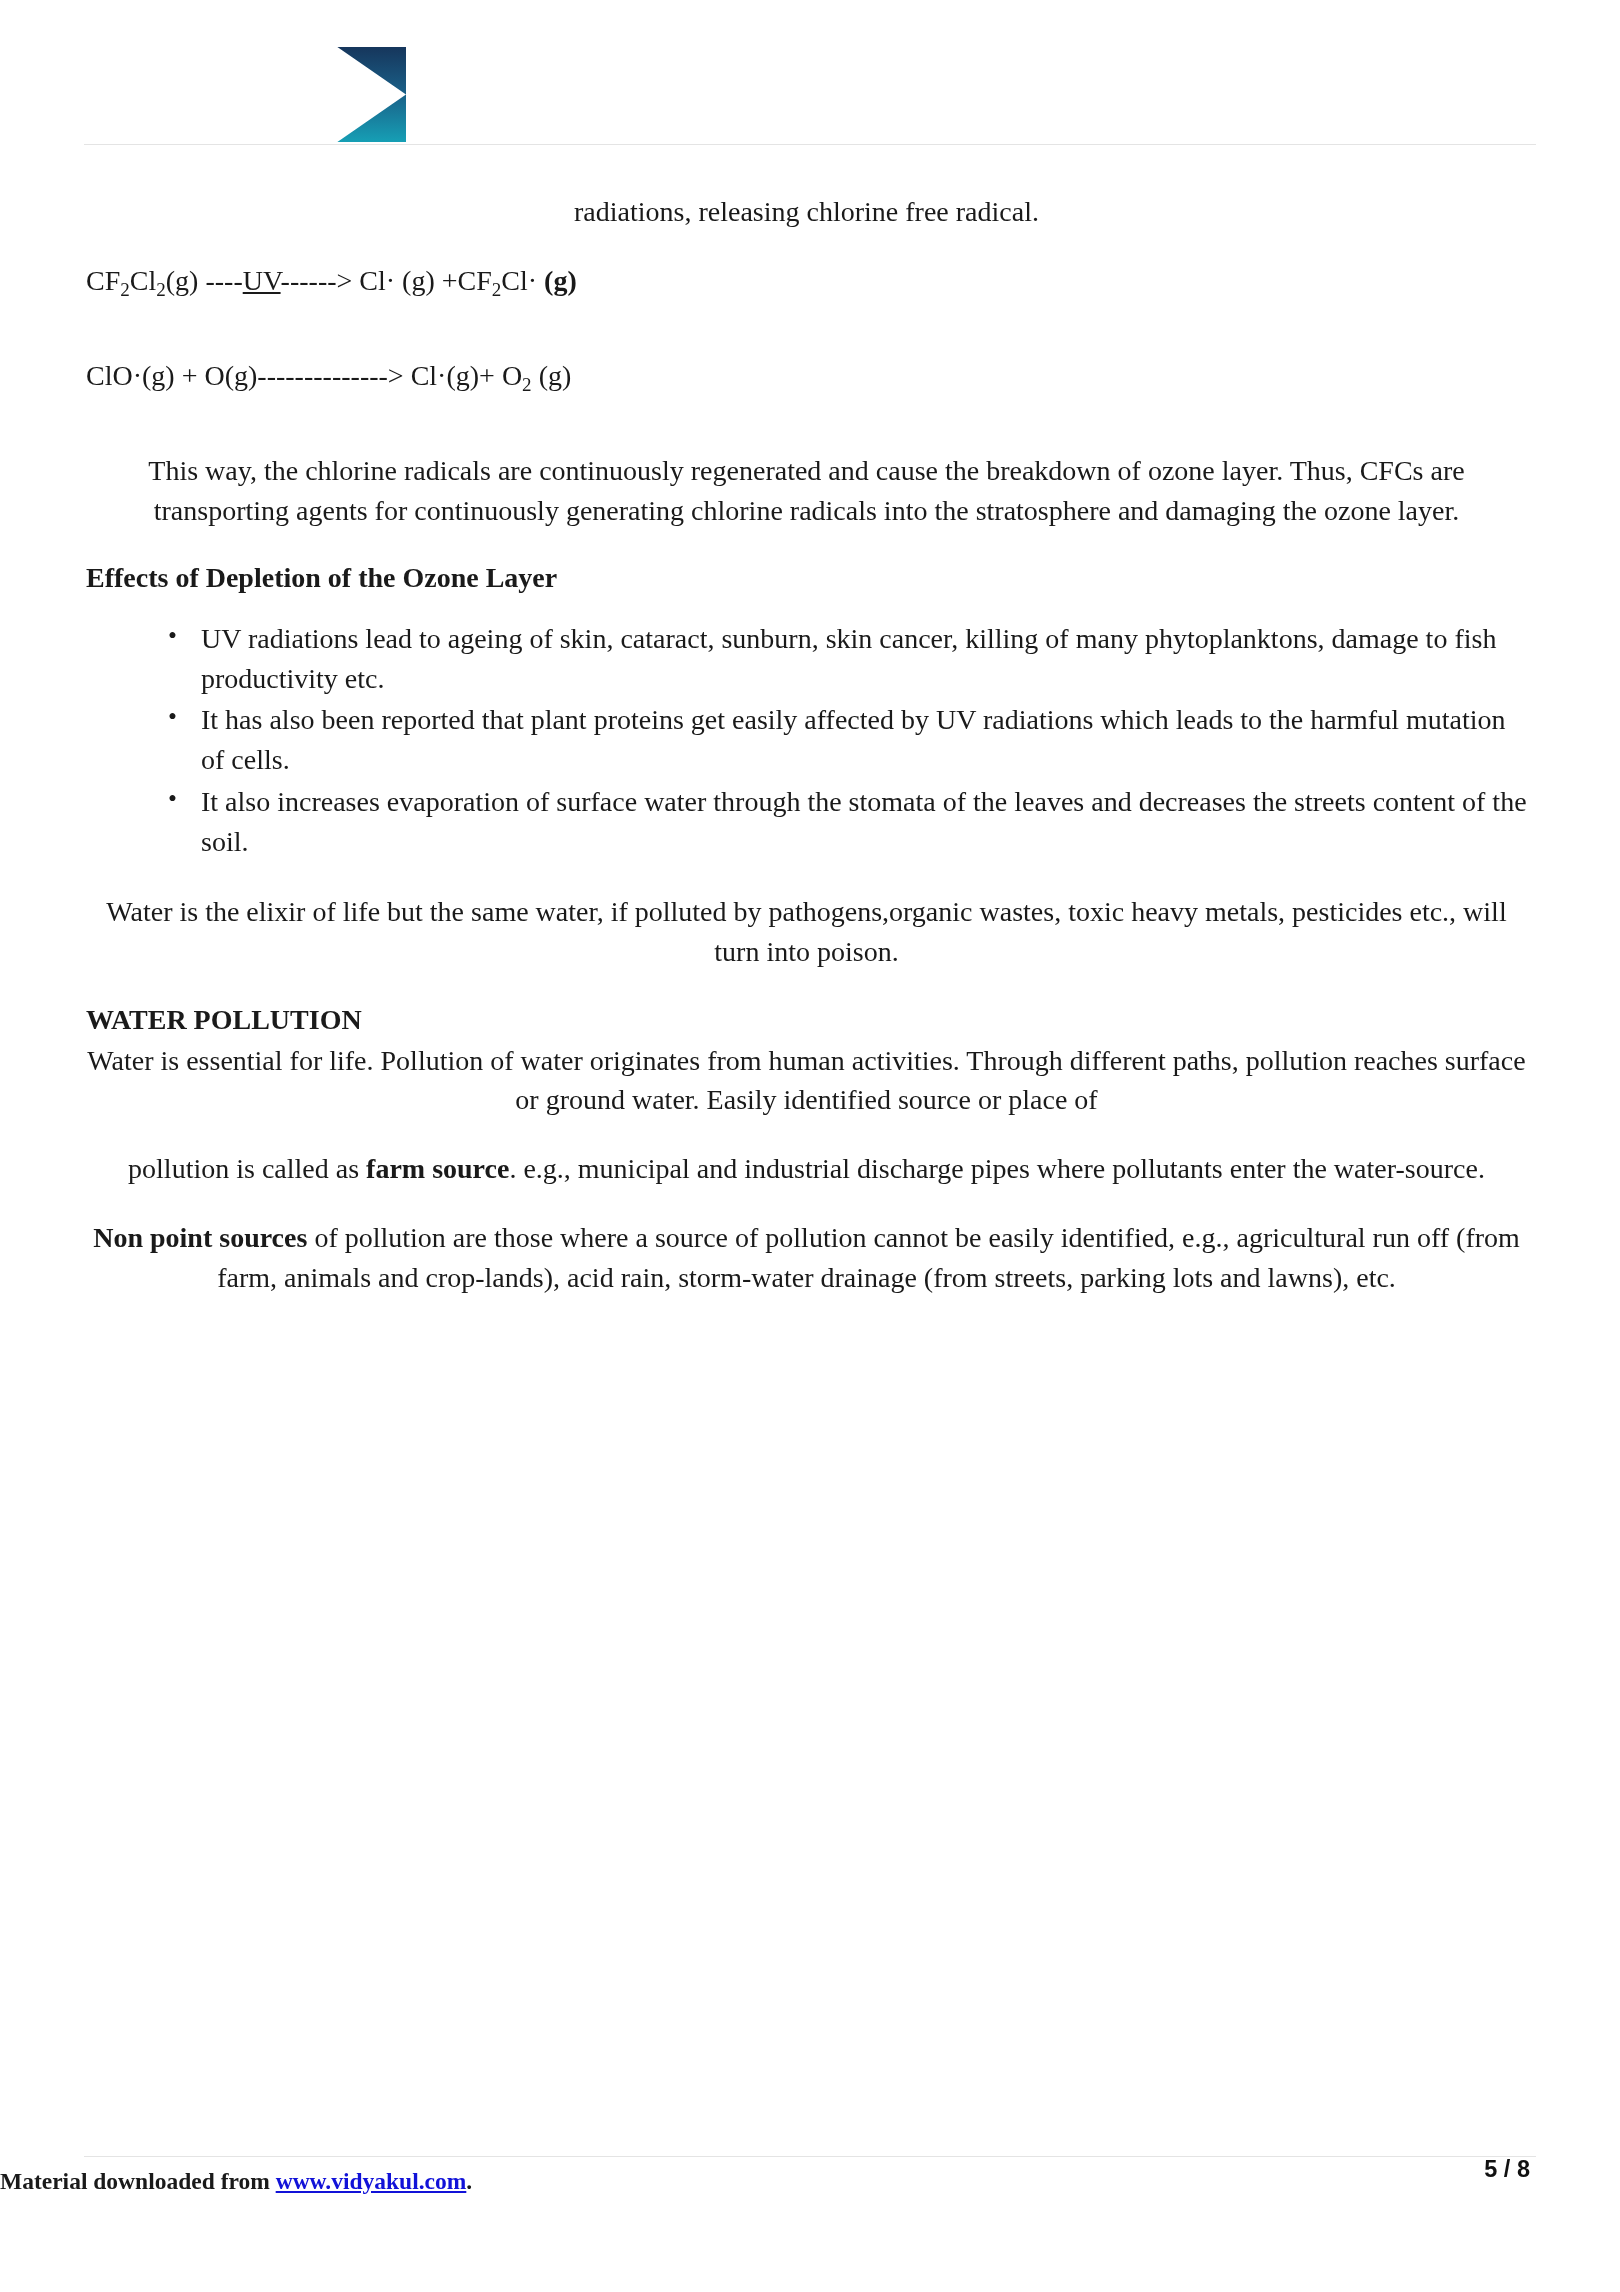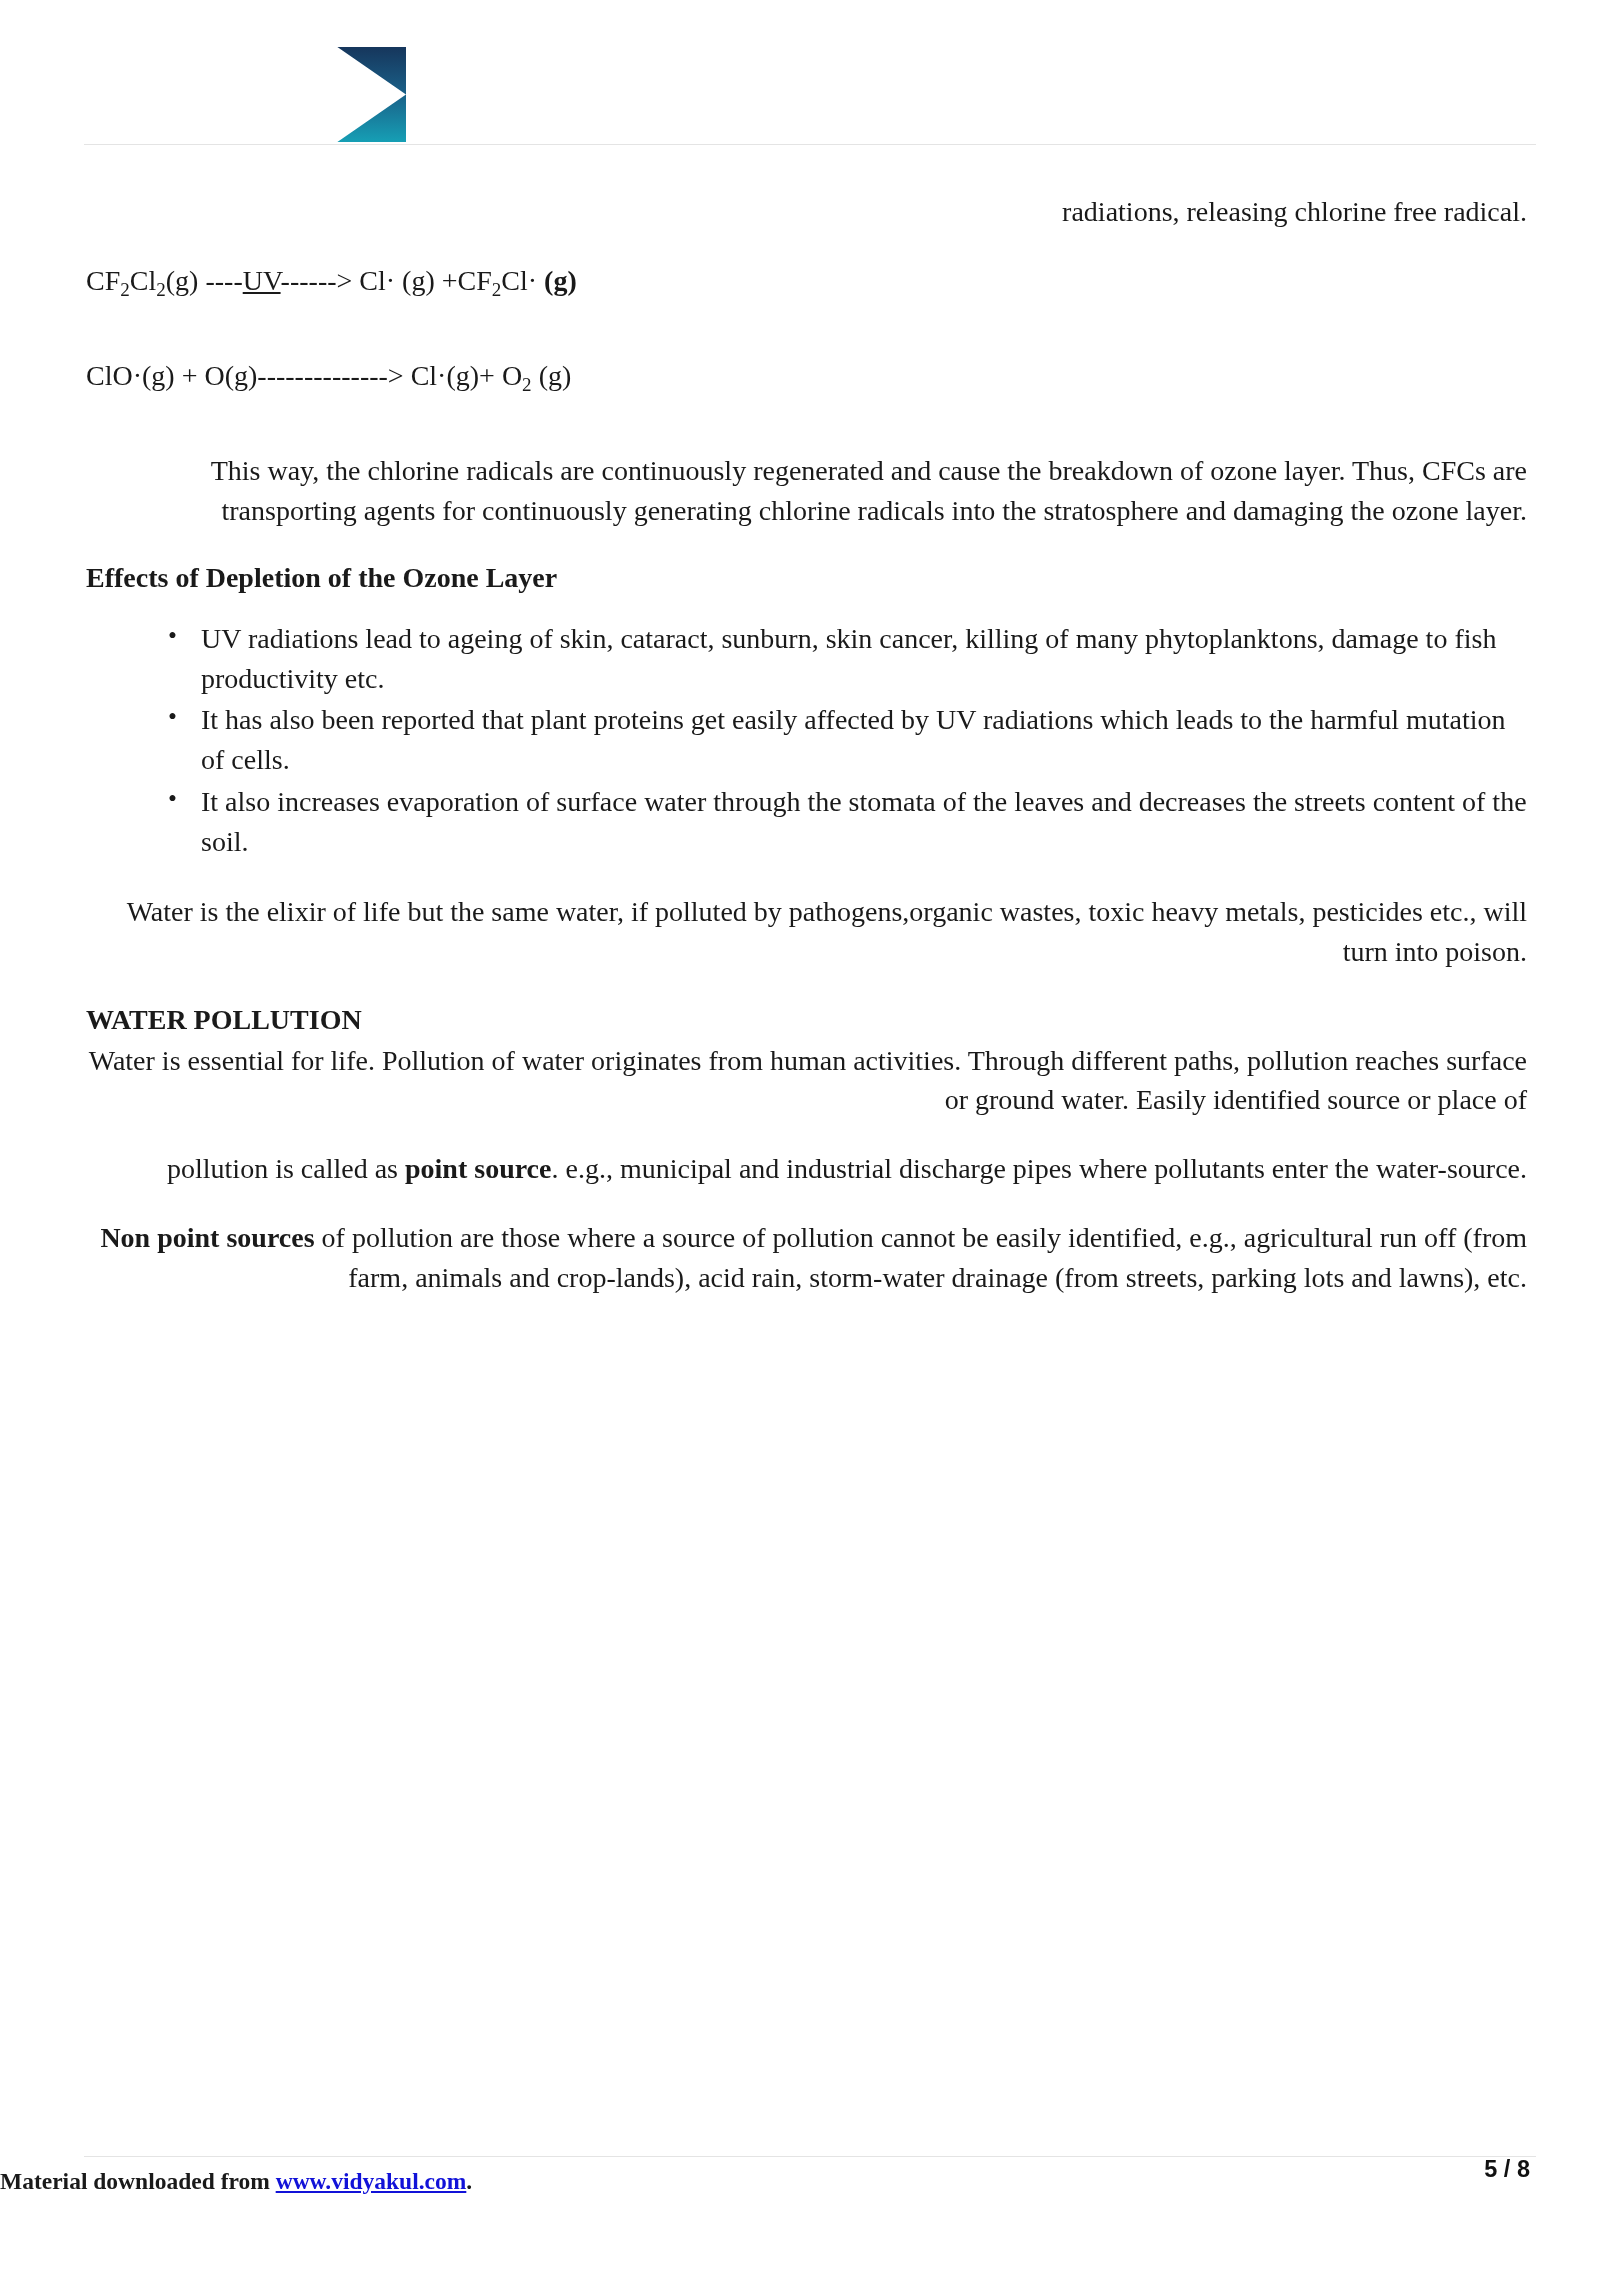--- a/index.html
+++ b/index.html
@@ -80,21 +80,21 @@
   .content {
     position: absolute;
     left: 86px;
     top: 192px;
     width: 1441px;
     font-size: 28px;
     line-height: 1.42;
   }
   p.para {
     margin: 0 0 29px 0;
-    text-align: right;
+    text-align: center;
   }
   .tight-top { margin-top: 0; }
 
   .eq {
     margin: 0 0 53px 0;
     white-space: nowrap;
     font-size: 28px;
   }
   .eq .sub {
     font-size: 0.68em;
@@ -216,21 +216,21 @@
     <li>It has also been reported that plant proteins get easily affected by UV radiations which leads to the harmful mutation of cells.</li>
     <li>It also increases evaporation of surface water through the stomata of the leaves and decreases the streets content of the soil.</li>
   </ul>
 
   <p class="para">Water is the elixir of life but the same water, if polluted by pathogens,organic wastes, toxic heavy metals, pesticides etc., will turn into poison.</p>
 
   <h3 class="section-head tightsection">WATER POLLUTION</h3>
 
   <p class="para">Water is essential for life. Pollution of water originates from human activities. Through different paths, pollution reaches surface or ground water. Easily identified source or place of</p>
 
-  <p class="para"><span>pollution is called as </span><b>point source</b><span>. e.g., municipal and industrial discharge pipes where pollutants enter the water-source.</span></p>
+  <p class="para"><span>pollution is called as </span><b>farm source</b><span>. e.g., municipal and industrial discharge pipes where pollutants enter the water-source.</span></p>
 
   <p class="para"><b>Non point sources</b><span> of pollution are those where a source of pollution cannot be easily identified, e.g., agricultural run off (from farm, animals and crop-lands), acid rain, storm-water drainage (from streets, parking lots and lawns), etc.</span></p>
 
 </div>
 
 <div class="footer-rule"></div>
 <div class="footer-text">
   <span>Material downloaded from </span><a class="footer-link" href="#">www.vidyakul.com</a><span>.</span>
 </div>
 <div class="page-num">5 / 8</div>

